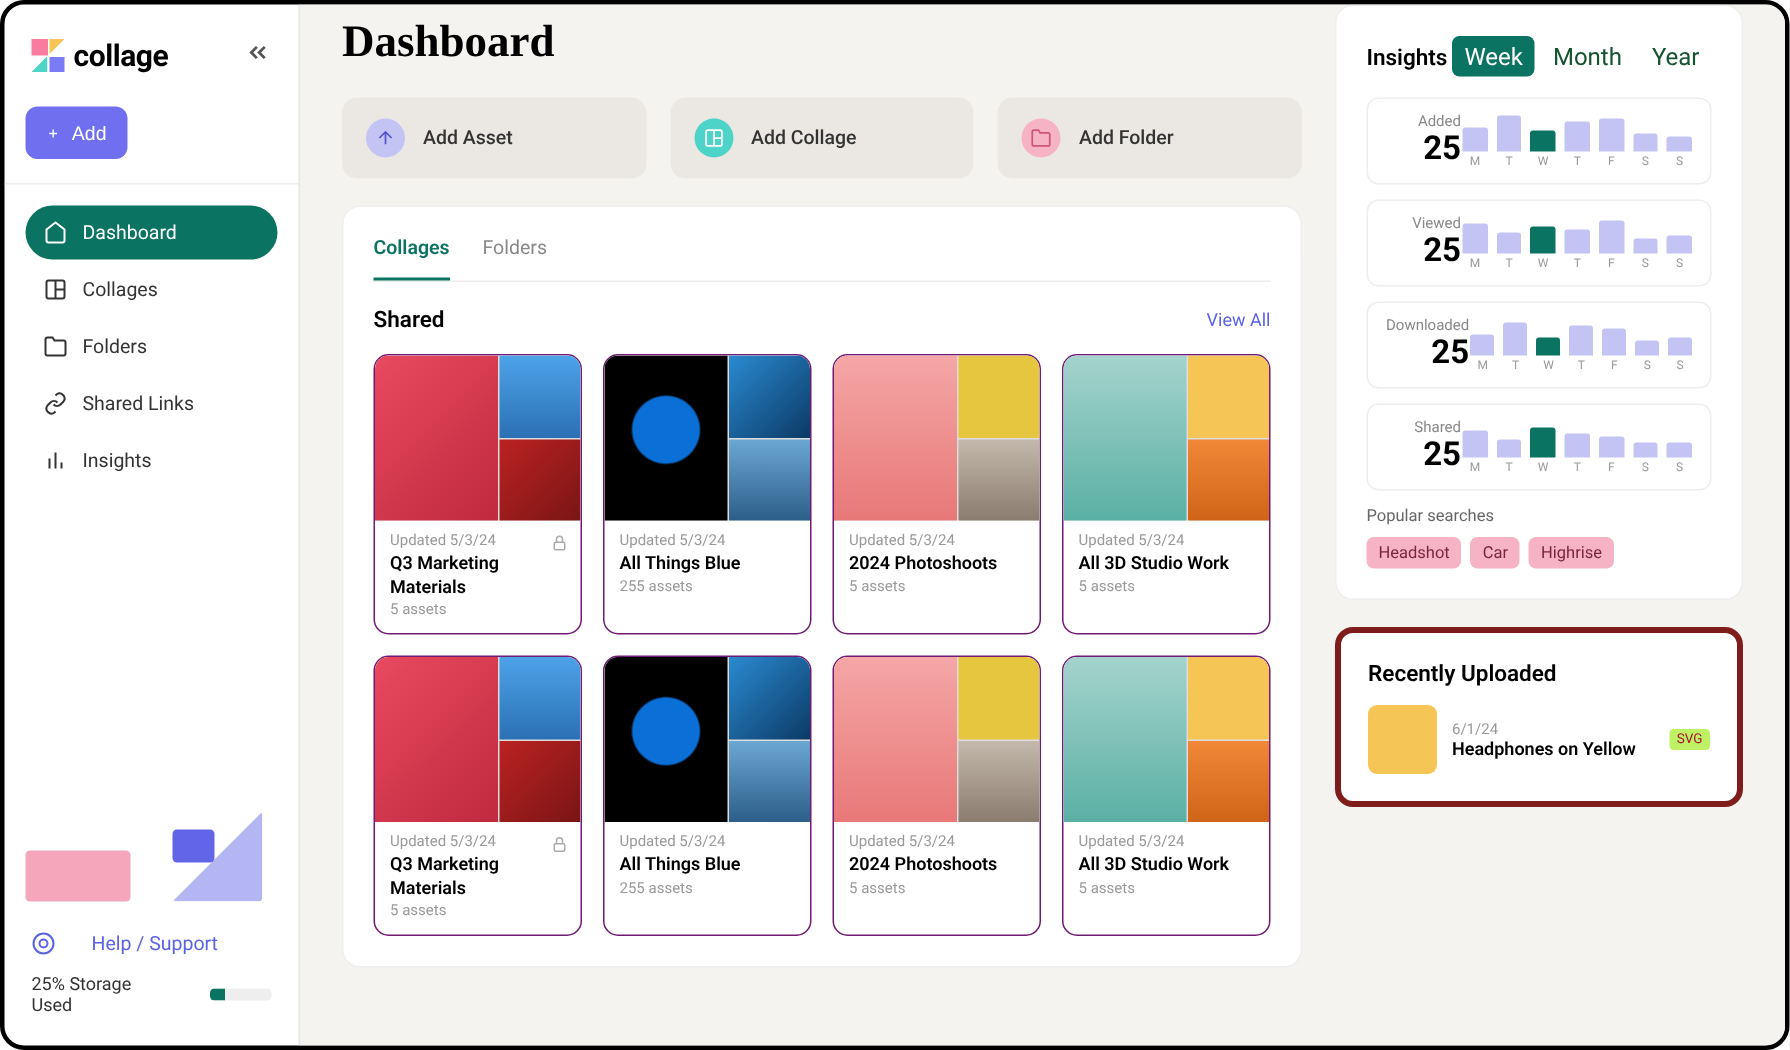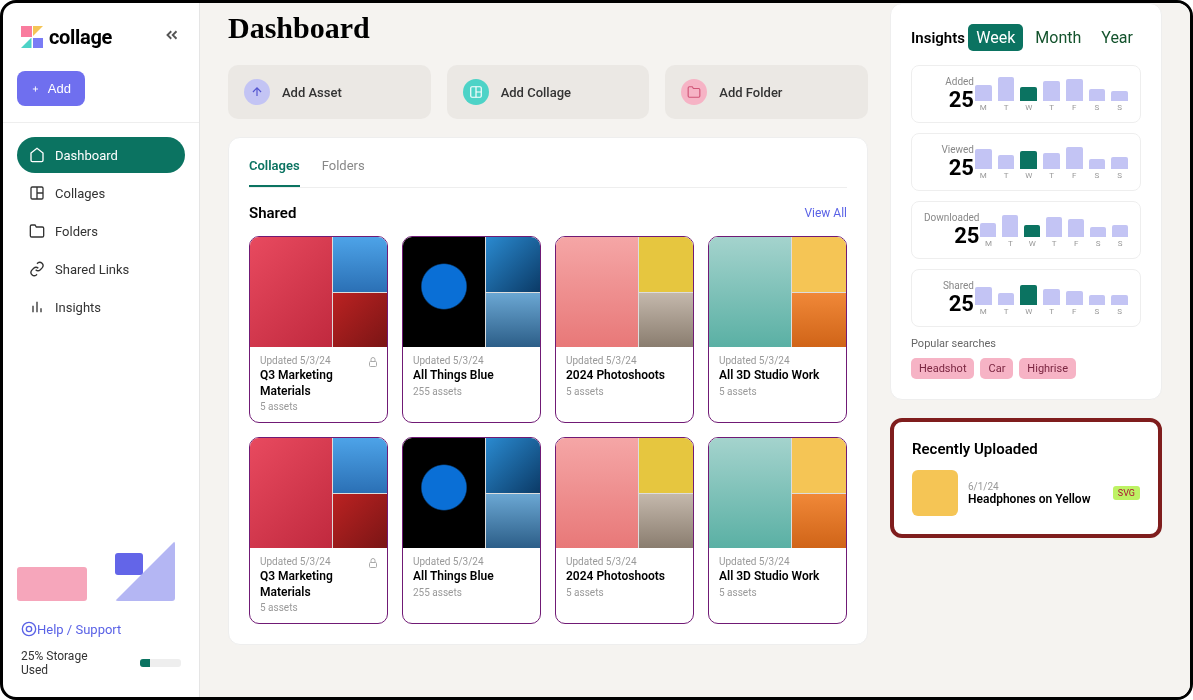--- a/index.html
+++ b/index.html
@@ -21,21 +21,21 @@
 .divider { border-top: 1px solid #eee; margin: 0 -14px 14px; }
 .nav { display: flex; flex-direction: column; gap: 2px; }
 .nav-item { display: flex; align-items: center; gap: 10px; padding: 10px 12px; border-radius: 18px; font-size: 13px; color: #333; cursor: pointer; }
 .nav-item.active { background: #0b7361; color: #fff; }
 .nav-item svg { flex-shrink: 0; }
 .sidebar-spacer { flex: 1; }
 .sidebar-shapes { position: relative; height: 70px; margin-bottom: 14px; }
 .shape-pink { position: absolute; left: 0; bottom: 0; width: 70px; height: 34px; background: #f6a6bb; border-radius: 3px; }
 .shape-tri { position: absolute; right: 10px; bottom: 0; width: 0; height: 0; border-left: 60px solid transparent; border-bottom: 60px solid #b4b6f3; border-radius: 3px; }
 .shape-sq { position: absolute; right: 42px; bottom: 26px; width: 28px; height: 22px; background: #6365e8; border-radius: 3px; }
-.help-link { display: flex; align-items: center; gap: 0; color: #5a62e6; font-size: 13px; padding: 6px 4px; cursor: pointer; }
+.help-link { display: flex; align-items: center; gap: 24px; color: #5a62e6; font-size: 13px; padding: 6px 4px; cursor: pointer; }
 .storage { display: flex; align-items: center; gap: 24px; font-size: 12px; color: #333; padding: 6px 4px; }
 .storage-bar { width: 42px; height: 8px; background: #eee; border-radius: 3px; overflow: hidden; }
 .storage-fill { height: 100%; background: #0b7361; }
 
 
 .main { flex: 1; background: #f5f3f0; overflow-y: auto; display: flex; flex-direction: column; }
 .topbar { display: flex; align-items: center; gap: 18px; padding: 18px 28px; }
 .search-wrap { flex: 1; background: #fff; border-radius: 10px; display: flex; align-items: center; padding: 10px 14px; gap: 10px; }
 .search-wrap input { border: none; outline: none; flex: 1; font-size: 13px; background: transparent; }
 .filter-icon, .bell-icon { color: #555; cursor: pointer; }

